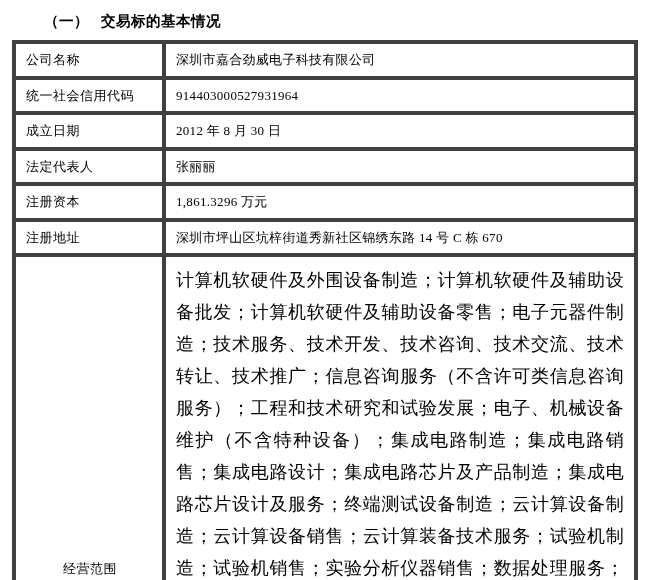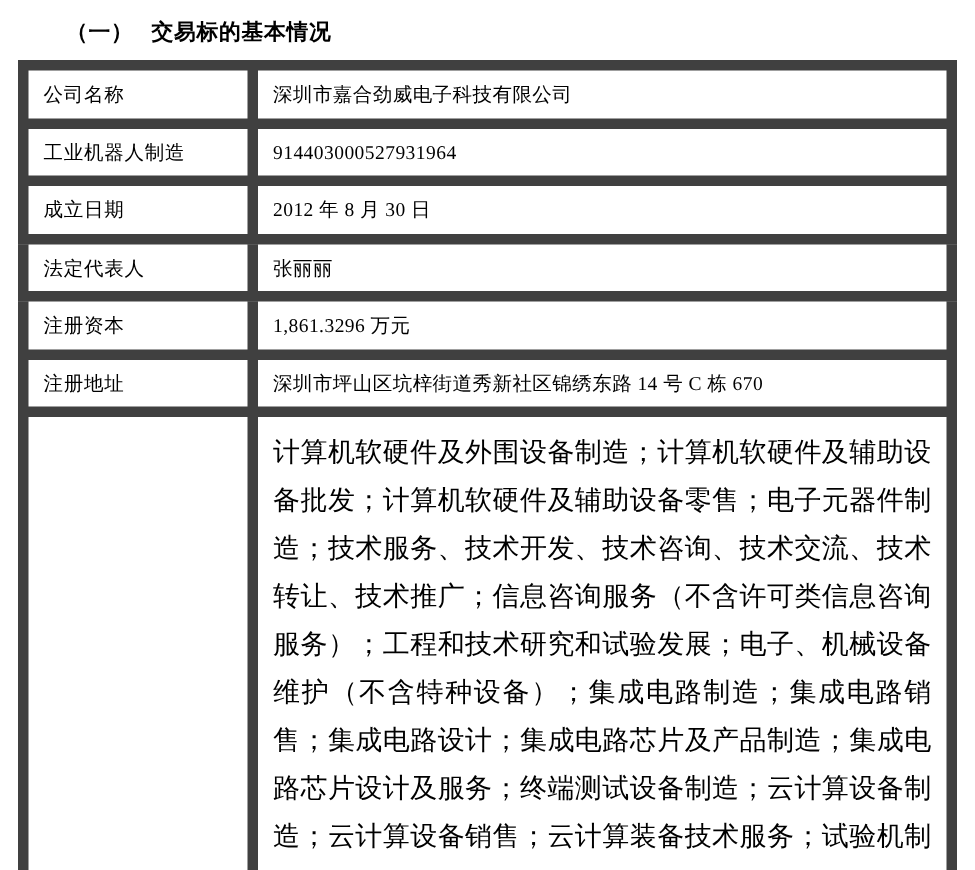--- a/index.html
+++ b/index.html
@@ -31,21 +31,21 @@
   }
   .section-heading .num {
     margin-right: 12px;
   }
   table.info-table {
     border-collapse: collapse;
     width: 626px;
     table-layout: fixed;
   }
   table.info-table td {
-    border: 7px solid #404040;
+    border: 4px solid #404040;
     vertical-align: middle;
     font-size: 13px;
     line-height: 1.5;
     padding: 6px 8px 6px 10px;
   }
   td.label-cell {
     width: 128px;
     letter-spacing: 0.5px;
   }
   td.value-cell {
@@ -76,21 +76,21 @@
     <span class="num">（一）</span><span>交易标的基本情况</span>
   </div>
 
   <table class="info-table">
     <tbody>
       <tr>
         <td class="label-cell">公司名称</td>
         <td class="value-cell">深圳市嘉合劲威电子科技有限公司</td>
       </tr>
       <tr>
-        <td class="label-cell">工业机器人制造</td>
+        <td class="label-cell">统一社会信用代码</td>
         <td class="value-cell">914403000527931964</td>
       </tr>
       <tr>
         <td class="label-cell">成立日期</td>
         <td class="value-cell">2012 年 8 月 30 日</td>
       </tr>
       <tr>
         <td class="label-cell">法定代表人</td>
         <td class="value-cell">张丽丽</td>
       </tr>

